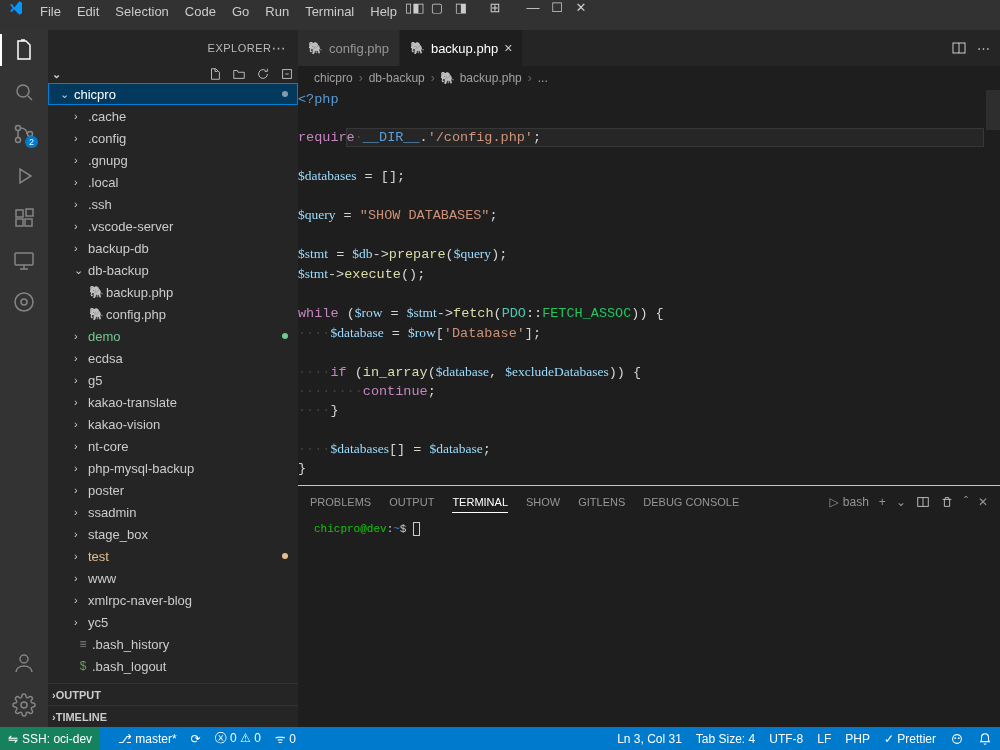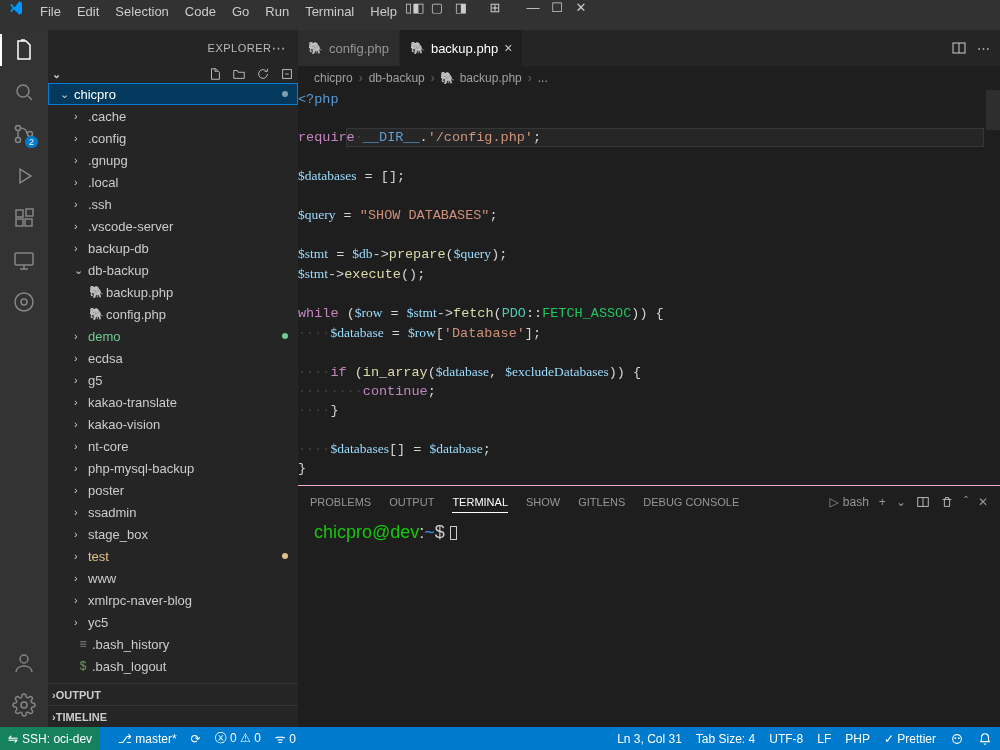--- a/index.html
+++ b/index.html
@@ -62,21 +62,21 @@
 .k-fn { color:#dcdcaa; }
 .k-cls { color:#4ec9b0; }
 .k-const { color:#22c55e; }
 .k-punc { color:#d4d4d4; }
 .k-ctrl { color:#c586c0; }
 .panel { border-top:1px solid #f9a8d4; background:#1e1e1e; display:flex; flex-direction:column; }
 .panel-tabs { height:32px; display:flex; align-items:center; padding:0 12px; gap:18px; color:#969696; font-size:11px; }
 .panel-tab { cursor:pointer; padding:4px 0; }
 .panel-tab.active { color:#fff; border-bottom:1px solid #fff; }
 .panel-right { margin-left:auto; display:flex; gap:10px; align-items:center; font-size:12px; }
-.panel-body { flex:1; padding:4px 16px; font-family:Liberation Sans, sans-serif; font-size:18px; }
+.panel-body { flex:1; padding:4px 16px; font-family:Liberation Mono, monospace; font-size:11px; }
 .prompt .user { color:#16c60c; }
 .prompt .path { color:#3b8eea; }
 .cursor { display:inline-block; width:7px; height:14px; border:1px solid #ccc; vertical-align:middle; }
 .statusbar { height:23px; background:#007acc; color:#fff; display:flex; align-items:center; font-size:12px; padding:0 8px; gap:14px; }
 .statusbar .left { display:flex; gap:14px; align-items:center; }
 .statusbar .right { margin-left:auto; display:flex; gap:14px; align-items:center; }
 .statusbar .remote { background:#16825d; height:23px; display:flex; align-items:center; padding:0 8px; margin-left:-8px; margin-right:4px; }
 svg { display:block; }
 .whitespace { color:#404040; }
 </style>

